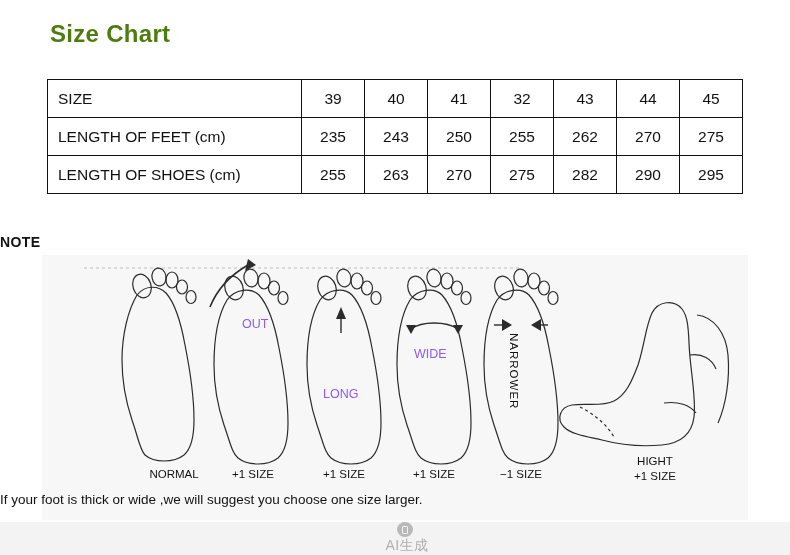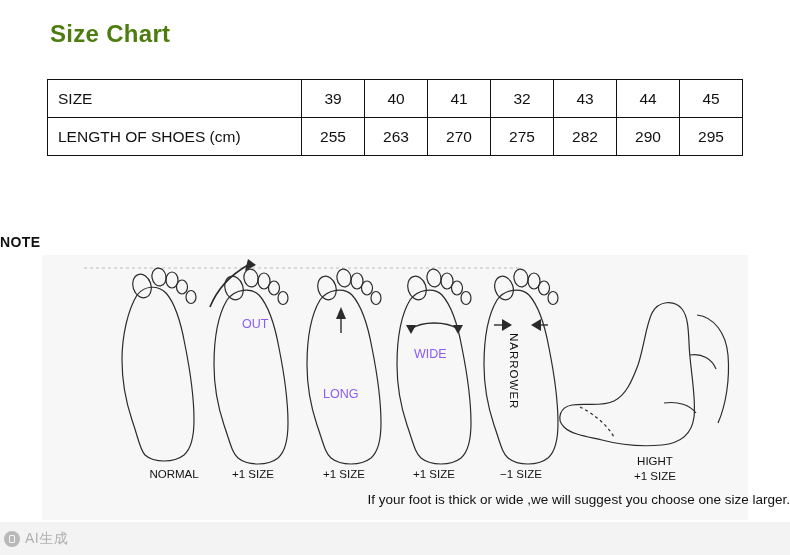--- a/index.html
+++ b/index.html
@@ -99,37 +99,38 @@
     color: #111111;
     writing-mode: vertical-rl;
     letter-spacing: 1px;
   }
 
   .footer-text {
     position: absolute;
     top: 492px;
     left: 0;
     width: 790px;
-    text-align: right;
+    text-align: left;
     font-size: 13.5px;
     color: #111111;
   }
 
   
   .watermark {
     position: absolute;
     left: 0;
     bottom: 0;
     width: 790px;
     height: 33px;
     background: #f3f3f3;
     display: flex;
     align-items: center;
-    padding-left: 4px;
+    padding-left: 24px;
     box-sizing: border-box;
+    flex-direction: column;
   }
   .wm-icon {
     width: 16px;
     height: 16px;
     border-radius: 50%;
     background: #b9b9b9;
     display: inline-block;
     margin-right: 5px;
     position: relative;
   }
@@ -161,20 +162,30 @@
       <td class="label">SIZE</td>
       <td>39</td>
       <td>40</td>
       <td>41</td>
       <td>32</td>
       <td>43</td>
       <td>44</td>
       <td>45</td>
     </tr>
     <tr>
+      <td class="label">LENGTH OF FEET (cm)</td>
+      <td>235</td>
+      <td>243</td>
+      <td>250</td>
+      <td>255</td>
+      <td>262</td>
+      <td>270</td>
+      <td>275</td>
+    </tr>
+    <tr>
       <td class="label">LENGTH OF SHOES (cm)</td>
       <td>255</td>
       <td>263</td>
       <td>270</td>
       <td>275</td>
       <td>282</td>
       <td>290</td>
       <td>295</td>
     </tr>
   </tbody>

